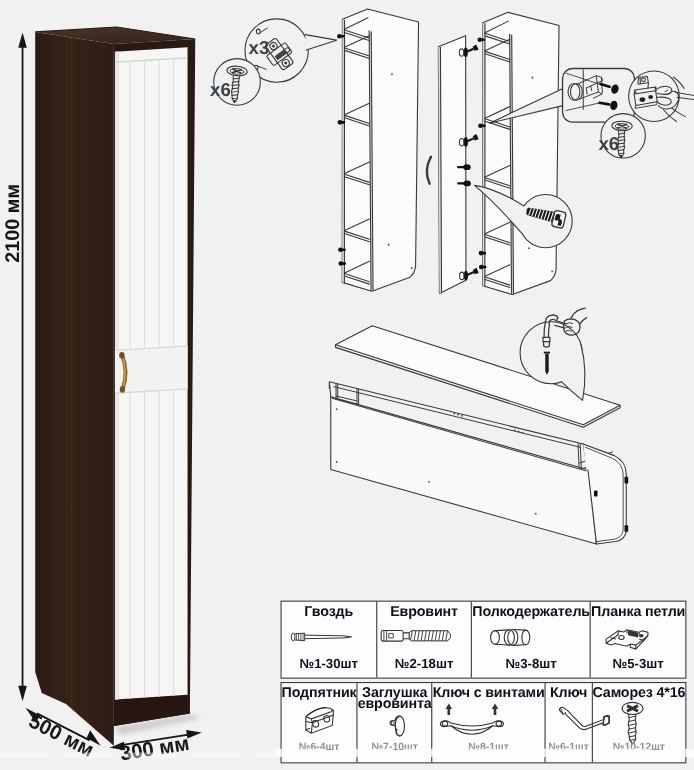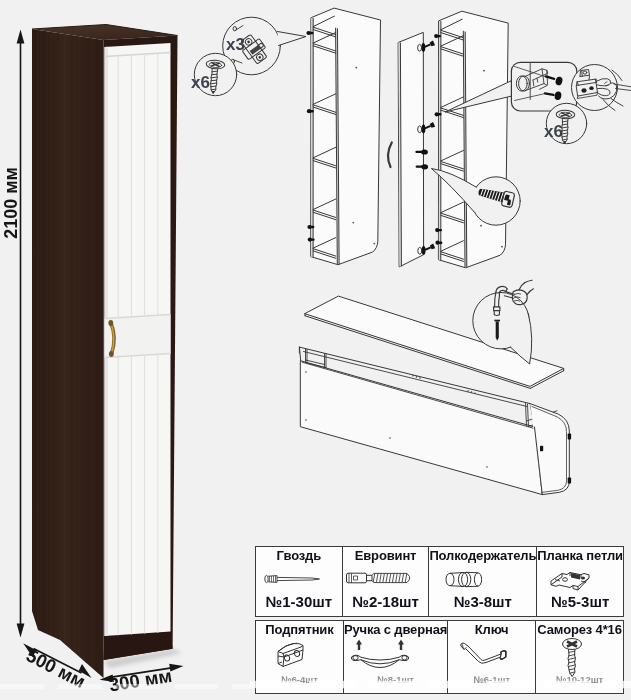--- a/index.html
+++ b/index.html
@@ -5,21 +5,21 @@
   html,body{margin:0;padding:0;}
   body{width:631px;height:700px;overflow:hidden;background:#f1f1f1;
        font-family:"Liberation Sans", sans-serif;}
   #stage{position:relative;width:631px;height:700px;}
   svg{position:absolute;left:0;top:0;}
   .tbl{position:absolute;left:255px;width:367px;border:1.6px solid #3a3a3a;background:#fdfdfd;
        display:flex;}
   .cell{flex:1;border-left:1.5px solid #3a3a3a;position:relative;text-align:center;}
   .cell:first-child{border-left:none;}
   .t1{font-size:13px;font-weight:bold;color:#10101c;padding-top:4px;line-height:10px;white-space:nowrap;letter-spacing:-0.15px;}
-  .q1{font-size:15px;font-weight:bold;color:#10101c;position:absolute;bottom:6px;left:0;right:0;}
+  .q1{font-size:12px;font-weight:bold;color:#10101c;position:absolute;bottom:6px;left:0;right:0;}
   .q2{font-size:9.5px;font-weight:bold;color:#909090;position:absolute;bottom:8px;left:0;right:0;margin-top:16px;}
   .ic{position:absolute;left:0;right:0;}
 </style>
 </head>
 <body>
 <div id="stage">
 <svg width="631" height="700" viewBox="0 0 631 700">
   <rect x="0" y="0" width="631" height="700" fill="#f1f1f1"></rect>
 
   <g id="wardrobe">
@@ -419,21 +419,32 @@
         <path d="M22,10.5 Q30,3.5 38,2.5 Q44,2 47,4.5 L47,9 L28,16 L22,15 Z"></path>
         <path d="M22,10.5 L24,9 Q32,2.5 41,2.2 M47,4.5 L45,6 L27,12.5 L22,10.5 M27,12.5 L28,16"></path>
         <path d="M22,15 L22,22.5 L27,25.5 L46,18.5 L47,9 M27,25.5 L28,16 M22,22.5 L26,21"></path>
         <ellipse cx="31" cy="17" rx="2.6" ry="3" transform="rotate(-15 31 17)"></ellipse>
         <ellipse cx="41" cy="12.5" rx="2.6" ry="3" transform="rotate(-15 41 12.5)"></ellipse>
       </g>
     </svg>
     <div class="q2">№6-4шт</div>
   </div>
   <div class="cell">
-    <div class="t1">Ручка с дверная</div>
+    <div class="t1">Заглушка<br>евровинта</div>
+    <svg class="ic" style="top:27px;" width="72" height="24" viewBox="0 0 72 24">
+      <g fill="none" stroke="#333" stroke-width="1">
+        <ellipse cx="38.5" cy="12" rx="4.2" ry="9"></ellipse>
+        <path d="M38.5,3 Q34.5,3 34.2,7 L31,7.3 Q29.5,7.5 29.5,9.3 Q29.5,11 31,11.2 L34.2,11.4 Q34.3,14 36,15.5 Q34,18.5 36.5,20.3 Q37.5,21 38.5,21"></path>
+        <ellipse cx="32" cy="9.2" rx="1.3" ry="2" stroke-width="0.9"></ellipse>
+      </g>
+    </svg>
+    <div class="q2">№7-10шт</div>
+  </div>
+  <div class="cell">
+    <div class="t1">Ключ с винтами</div>
     <svg class="ic" style="top:18px;" width="72" height="34" viewBox="0 0 72 34">
       <g fill="none" stroke="#333" stroke-width="1">
         <path d="M15,3.5 L15,11" stroke-width="2.4"></path>
         <path d="M15,0.5 L12,5.5 L18,5.5 Z" fill="#333" stroke="none"></path>
         <path d="M57,3.5 L57,11" stroke-width="2.4"></path>
         <path d="M57,0.5 L54,5.5 L60,5.5 Z" fill="#333" stroke="none"></path>
         <path d="M10,16.5 Q6.5,17.5 7.5,20 Q8.5,22 12,21.5 L17,20.8 Q26,24.8 36,24.8 Q46,24.8 55,20.8 L60,21.5 Q63.5,22 64.5,20 Q65.5,17.5 62,16.5 Q59,15.7 57,17 L55,18.3 Q46,21 36,21 Q26,21 17,18.3 L15,17 Q13,15.7 10,16.5 Z"></path>
         <ellipse cx="11.5" cy="18.8" rx="2.6" ry="2.2"></ellipse>
         <ellipse cx="60.5" cy="18.8" rx="2.6" ry="2.2"></ellipse>
         <path d="M17,20.8 Q26,28.5 36,28.5 Q46,28.5 55,20.8" stroke-width="1"></path>

